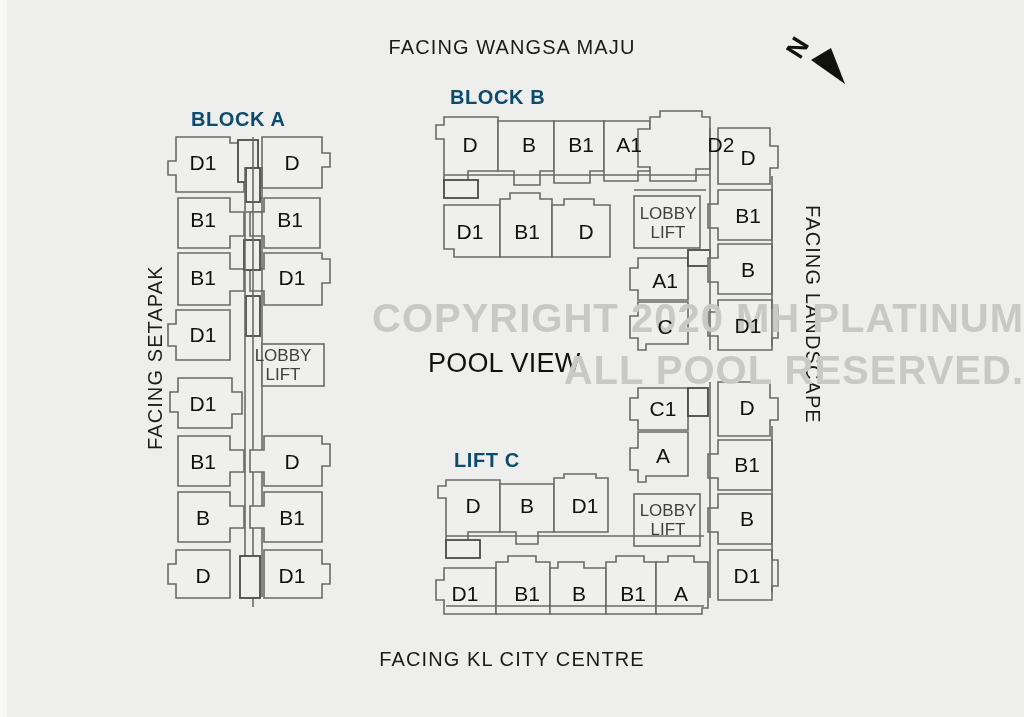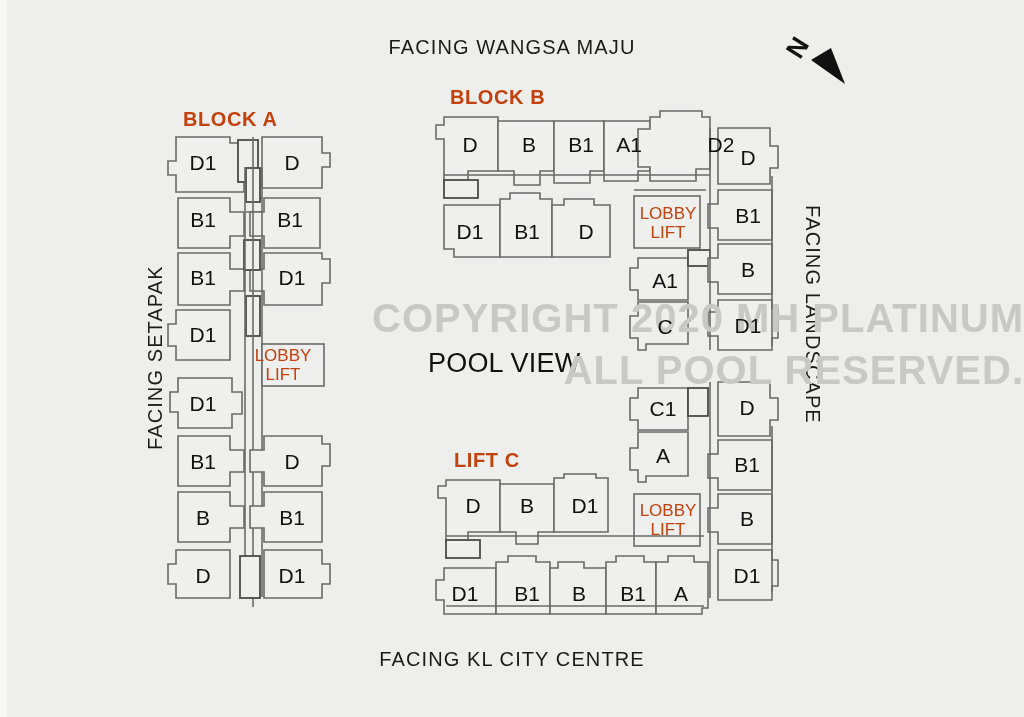--- a/index.html
+++ b/index.html
@@ -46,27 +46,27 @@
   #facing-right{
     left:824px;top:205px;
     transform:rotate(90deg);
   }
   #pool-view{
     position:absolute;left:408px;top:348px;
     font-size:27px;letter-spacing:0.2px;color:#111;margin-left:20px;
   }
   .block-title{
     position:absolute;
-    color:#c2410c;
+    color:#0c4a6e;
     font-weight:bold;
     font-size:20px;
     letter-spacing:0.6px;
     white-space:nowrap;
   }
-  #block-a-title{left:183px;top:108px;}
+  #block-a-title{left:191px;top:108px;}
   #block-b-title{left:450px;top:86px;}
   #block-c-title{left:454px;top:449px;}
 
   
   #watermark{
     position:absolute;
     left:0;right:0;top:292px;
     text-align:right;
     color:#c8c8c6;
     font-size:40px;
@@ -98,21 +98,21 @@
     position:absolute;
     color:#111;
     font-size:21px;
     z-index:6;
     white-space:nowrap;
     transform:translate(-50%,-50%);
     font-weight:400;
   }
   .lobby-label{
     position:absolute;
-    color:#c2410c;
+    color:#404040;
     font-size:17px;
     z-index:6;
     text-align:center;
     line-height:19px;
     transform:translate(-50%,-50%);
     white-space:nowrap;
   }
   #compass{
     position:absolute;left:785px;top:22px;width:70px;height:62px;z-index:7;
   }

